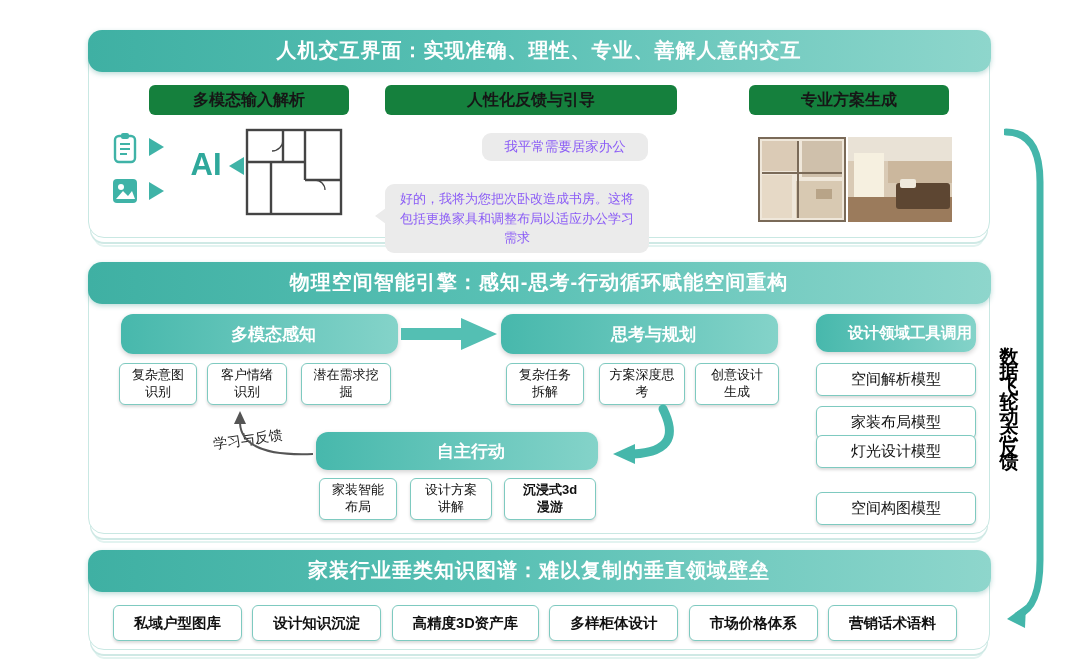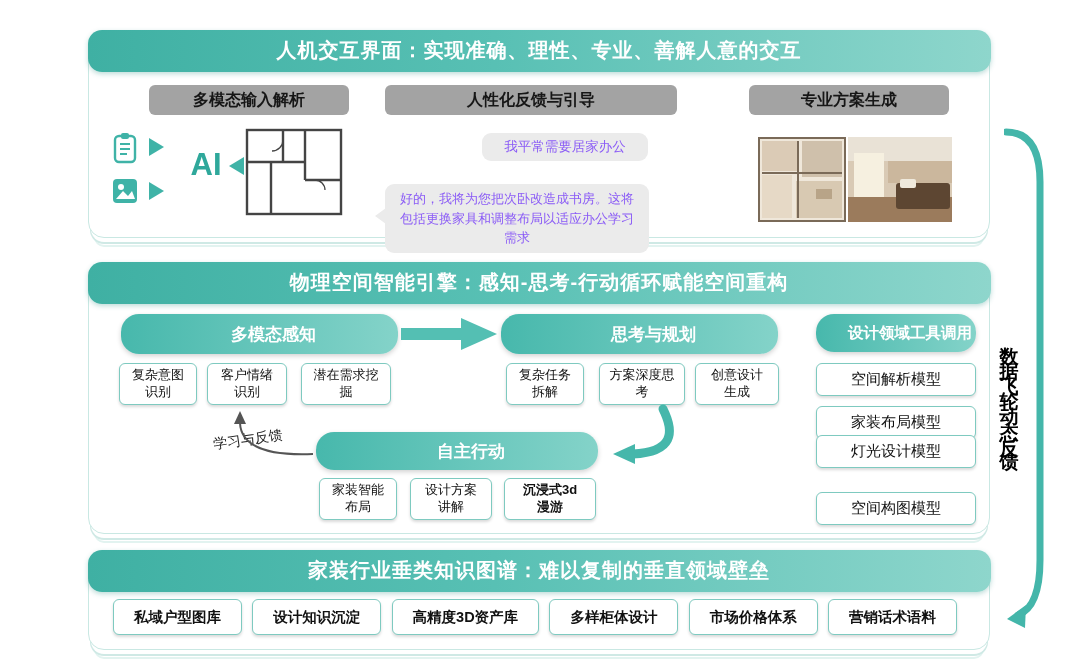--- a/index.html
+++ b/index.html
@@ -30,21 +30,21 @@
     box-shadow:0 2px 5px rgba(40,140,130,.30);
   }
 
   #sec1 { left:88px; top:30px;  width:902px; height:208px; }
   #sec2 { left:88px; top:262px; width:902px; height:272px; }
   #sec3 { left:88px; top:550px; width:902px; height:100px; }
 
   
   .pill {
     position:absolute; top:54px; height:30px;
-    background:#a3a3a3; border-radius:6px;
+    background:#15803d; border-radius:6px;
     display:flex; align-items:center; justify-content:center;
     font-weight:700; font-size:16px; color:#161616;
   }
   #pill1 { left:60px;  width:200px; }
   #pill2 { left:296px; width:292px; }
   #pill3 { left:660px; width:200px; }
 
   .abs { position:absolute; }
   #doc-icon { left:20px; top:100px; }
   #img-icon { left:22px; top:146px; }
@@ -66,21 +66,21 @@
   #bubble-assistant::before {
     content:""; position:absolute; left:-10px; top:24px;
     border-top:8px solid transparent; border-bottom:8px solid transparent;
     border-right:11px solid #ebebeb;
   }
   #plan2  { left:669px; top:106px; }
   #render { left:759px; top:106px; }
 
   
   .bigbox {
-    position:absolute; border-radius:18px;
+    position:absolute; border-radius:12px;
     background:linear-gradient(90deg,#47b8ac,#84d3c9);
     color:#fff; font-weight:700;
     display:flex; align-items:center; justify-content:center;
     box-shadow:0 2px 5px rgba(0,0,0,.18);
     padding-left:28px;
   }
   #perception   { left:32px;  top:51px;  width:277px; height:40px; font-size:17px; }
   #thinking     { left:412px; top:51px;  width:277px; height:40px; font-size:17px; }
   #tools-header { left:727px; top:51px;  width:160px; height:38px; font-size:15.5px; }
   #action       { left:227px; top:169px; width:282px; height:38px; font-size:17px; }
@@ -111,21 +111,21 @@
     box-shadow:0 2px 3px rgba(0,0,0,.15);
     display:flex; align-items:center; justify-content:center; font-size:15px;
   }
   #tool1 { top:100px; } #tool2 { top:143px; } #tool3 { top:172px; } #tool4 { top:229px; }
 
   #sec2-arrows { position:absolute; left:0; top:0; width:902px; height:272px; pointer-events:none; }
 
   
   #kb-row {
     position:absolute; left:24px; right:32px; top:54px; height:24px;
-    display:flex; justify-content:space-between; align-items:center;
+    display:flex; justify-content:space-between; 
   }
   .kcard {
     height:36px; background:#fff; border:1px solid #7ecac0; border-radius:6px;
     box-shadow:0 2px 3px rgba(0,0,0,.15);
     display:flex; align-items:center; padding:0 20px;
     font-size:14.5px; font-weight:600; white-space:nowrap;
   }
 
   
   #flywheel-label {

